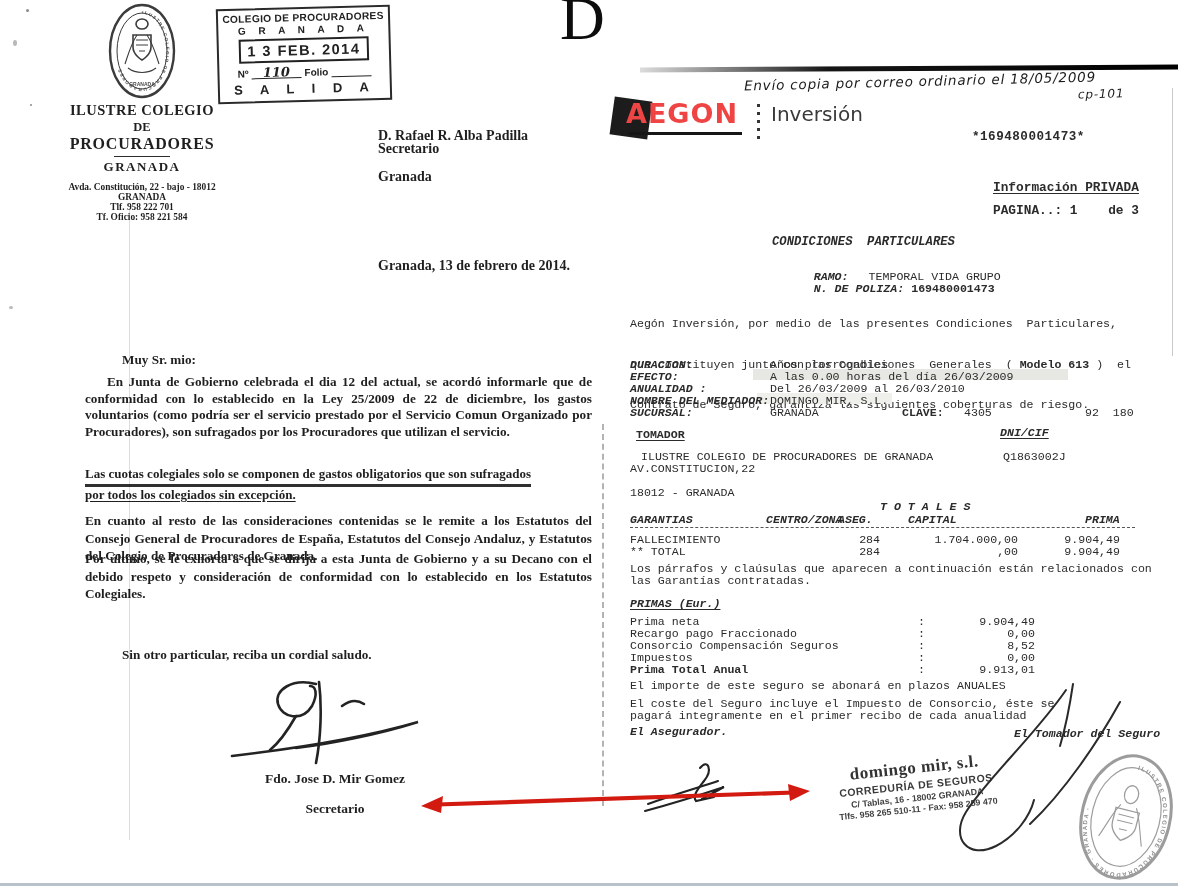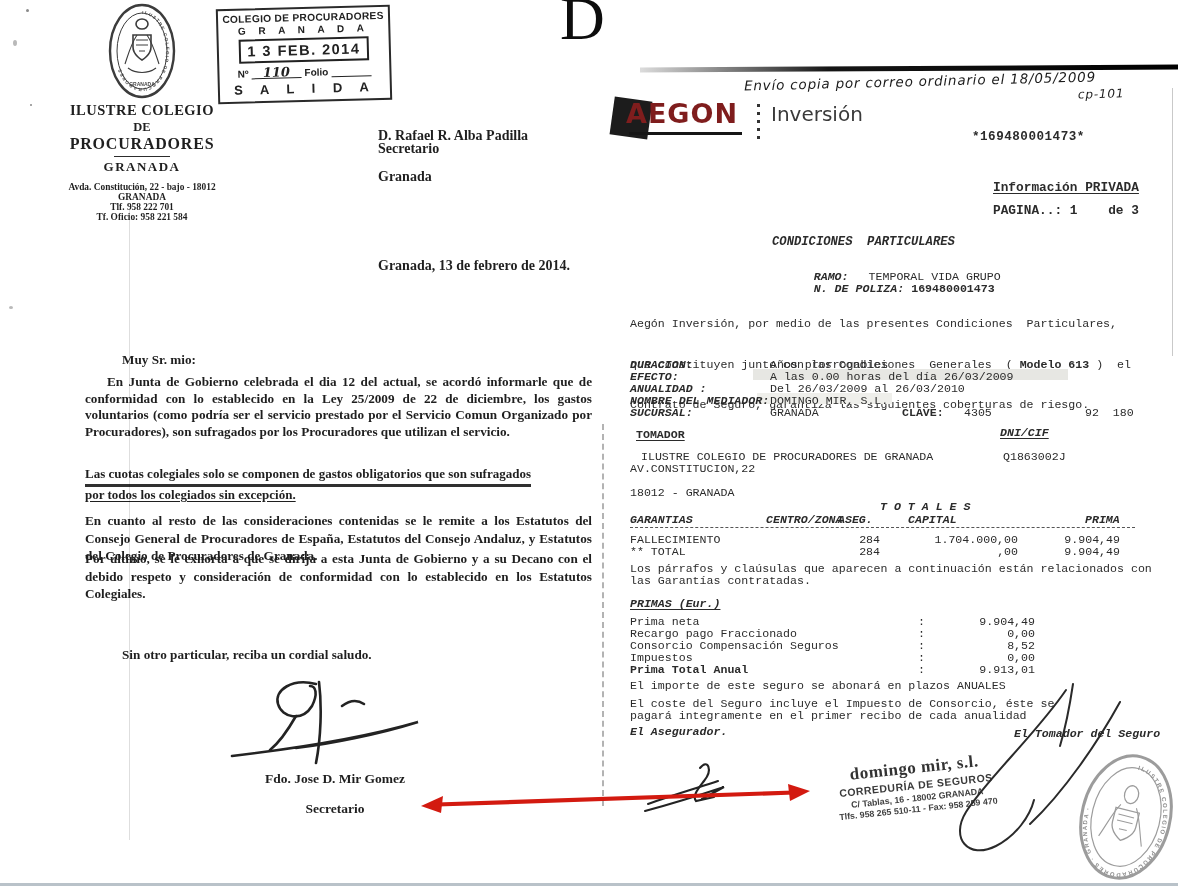--- a/index.html
+++ b/index.html
@@ -38,21 +38,21 @@
   .mono{font-family:"Liberation Mono","DejaVu Sans Mono",monospace;color:#2b2b2b;
         font-size:11.6px;white-space:pre;}
   .mb{font-weight:700;}
   .mbi{font-weight:700;font-style:italic;}
   .mu{text-decoration:underline;text-underline-offset:2px;}
   .introline{line-height:14.6px;}
   .cell{position:absolute;top:0;}
   .r{text-align:right;}
   .dash{border-top:1.5px dashed #555;}
   .strip{background:#e7e7e3;}
-  .brand{font-size:27px;font-weight:800;letter-spacing:1px;color:#7f1d1d;
+  .brand{font-size:27px;font-weight:800;letter-spacing:1px;color:#ef4444;
          font-family:"DejaVu Sans","Liberation Sans",sans-serif;}
   .division{font-size:20px;color:#3a3a3a;font-family:"DejaVu Sans","Liberation Sans",sans-serif;}
   .dots{width:3px;background:repeating-linear-gradient(#333 0 3px,transparent 3px 8px);}
   .handnote{font-family:"DejaVu Sans",sans-serif;font-style:italic;font-size:13.5px;
             letter-spacing:.8px;color:#1c1c1c;transform:rotate(-1.5deg);white-space:nowrap;}
   .brokerstamp{width:228px;text-align:center;transform:rotate(-6deg);color:#333;}
   .brokerstamp .n{font-family:"Liberation Serif",serif;font-size:17px;font-weight:700;letter-spacing:.5px;}
   .brokerstamp .s2{font-size:10.5px;font-weight:700;letter-spacing:.5px;margin-top:1px;color:#3a3a3a;}
   .brokerstamp .s3{font-size:8.8px;font-weight:700;margin-top:2px;color:#404040;}
   .brokerstamp .s4{font-size:8.8px;font-weight:700;margin-top:1px;color:#404040;}

